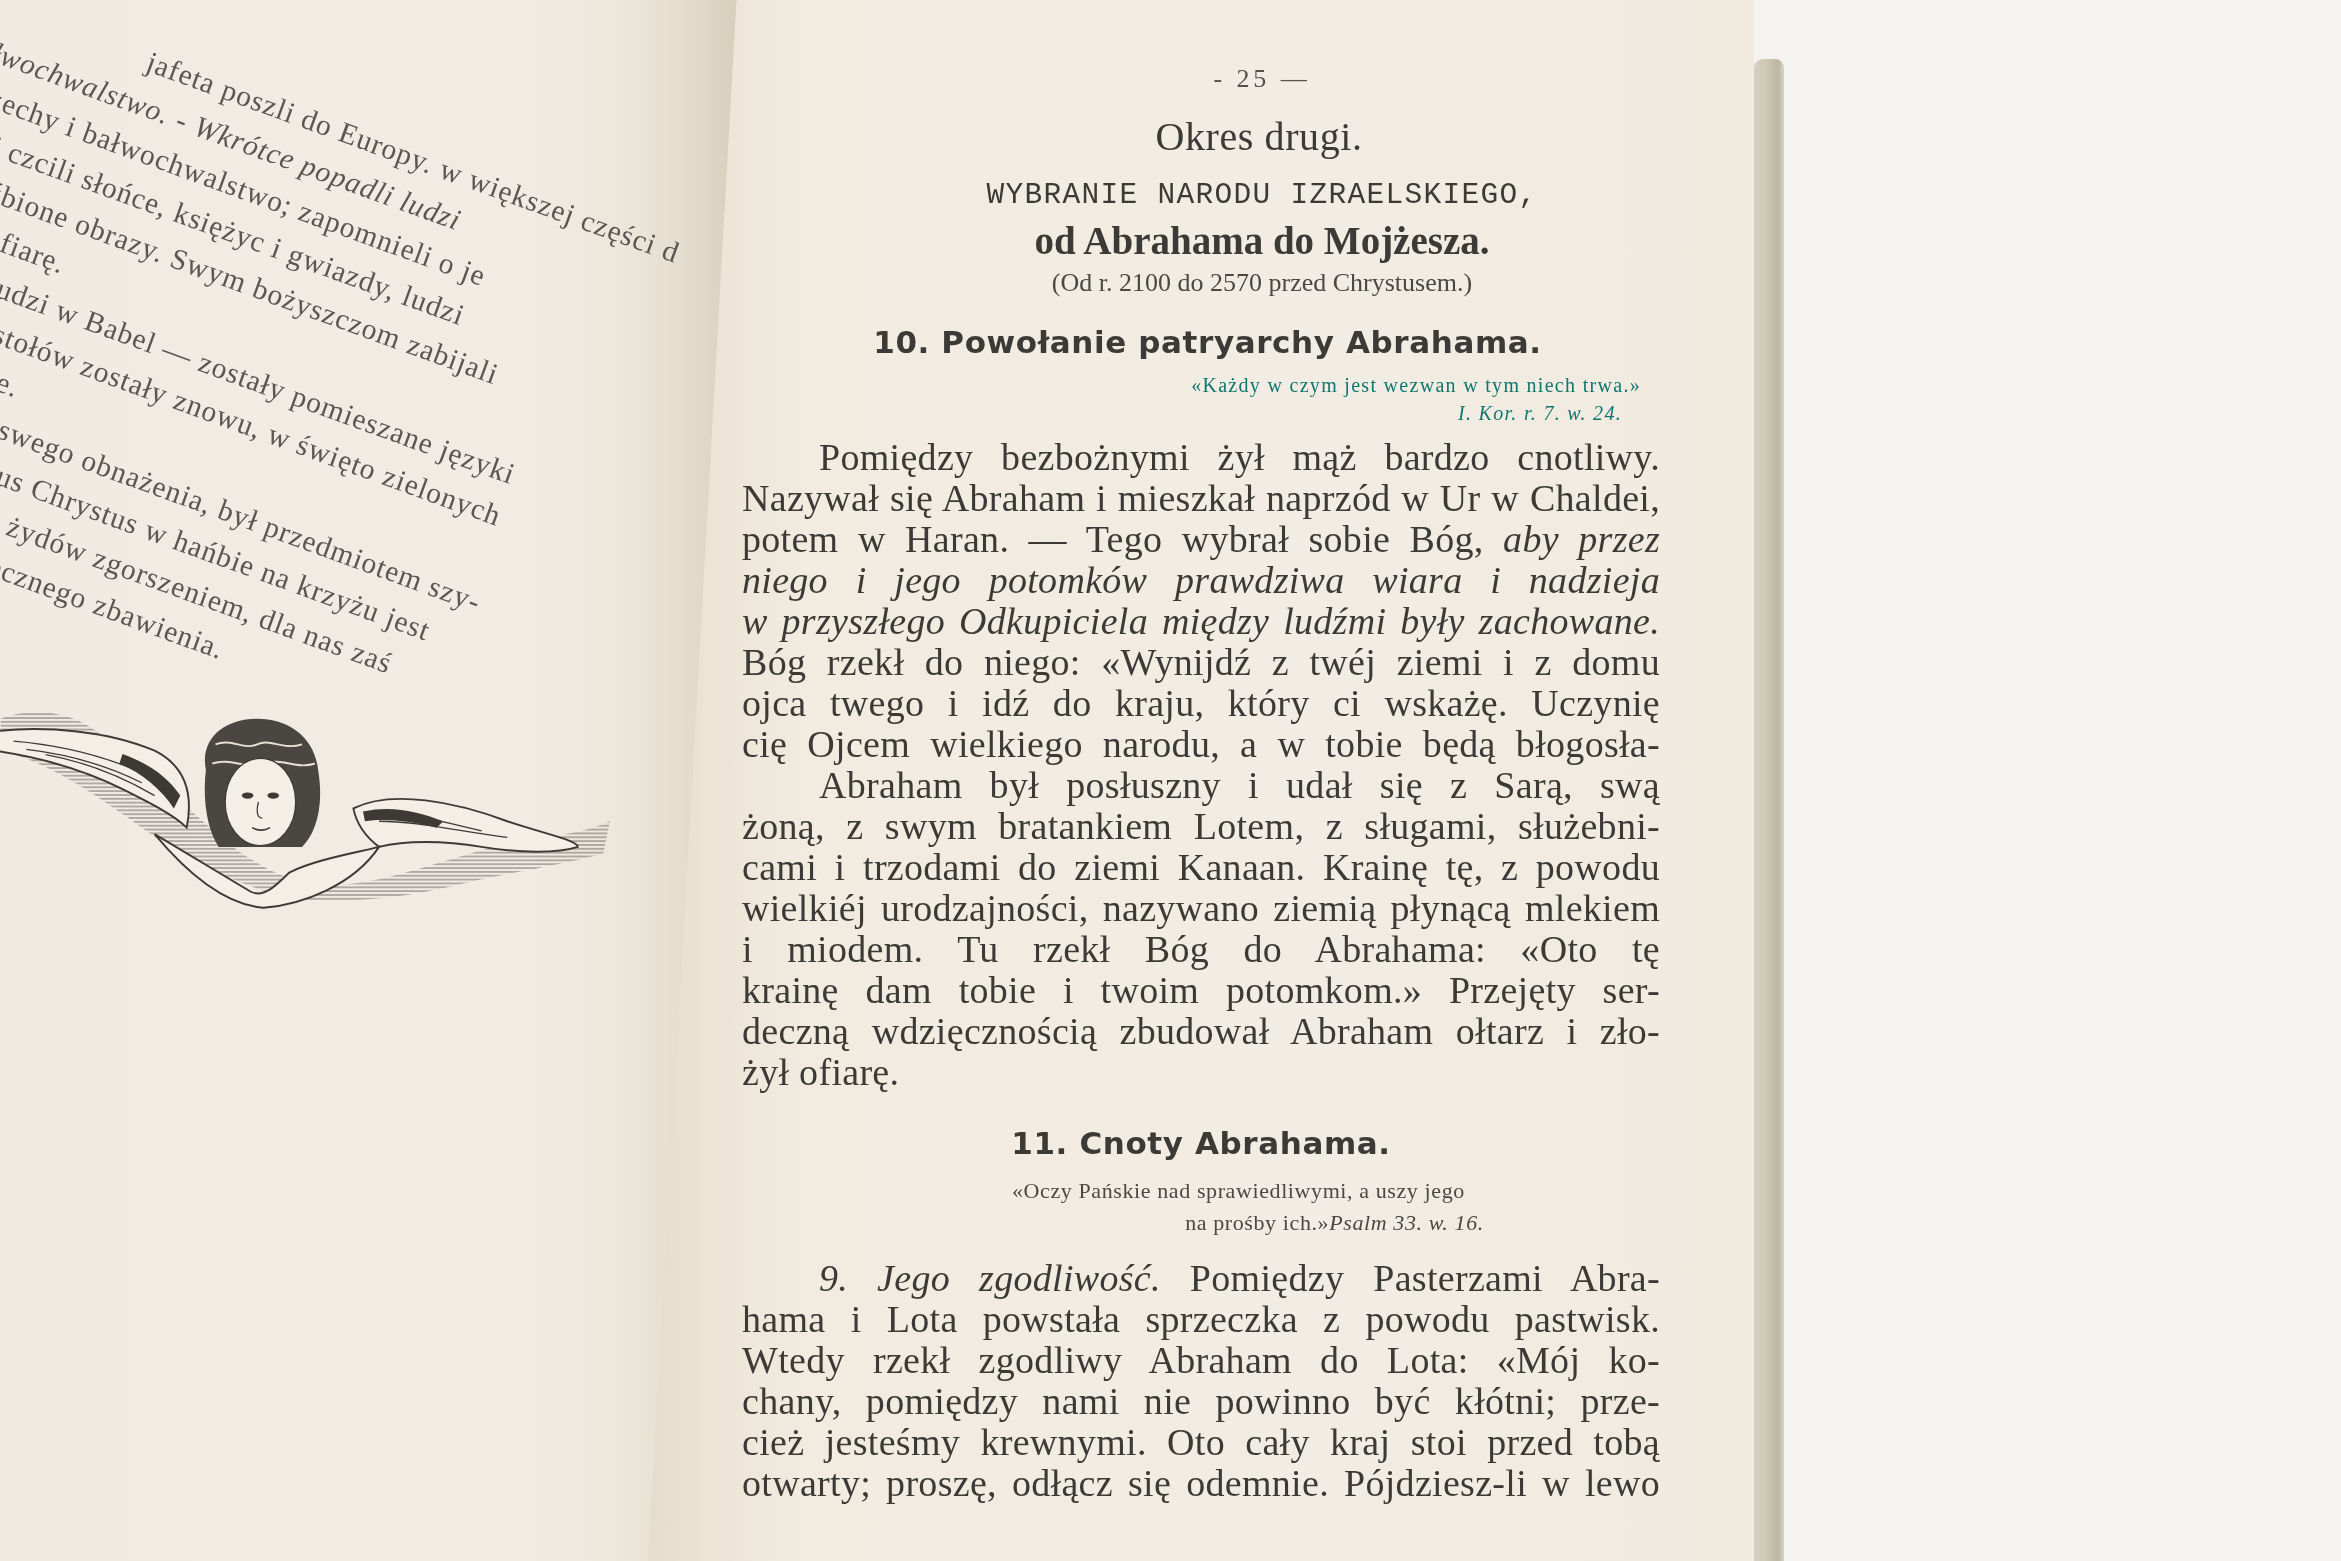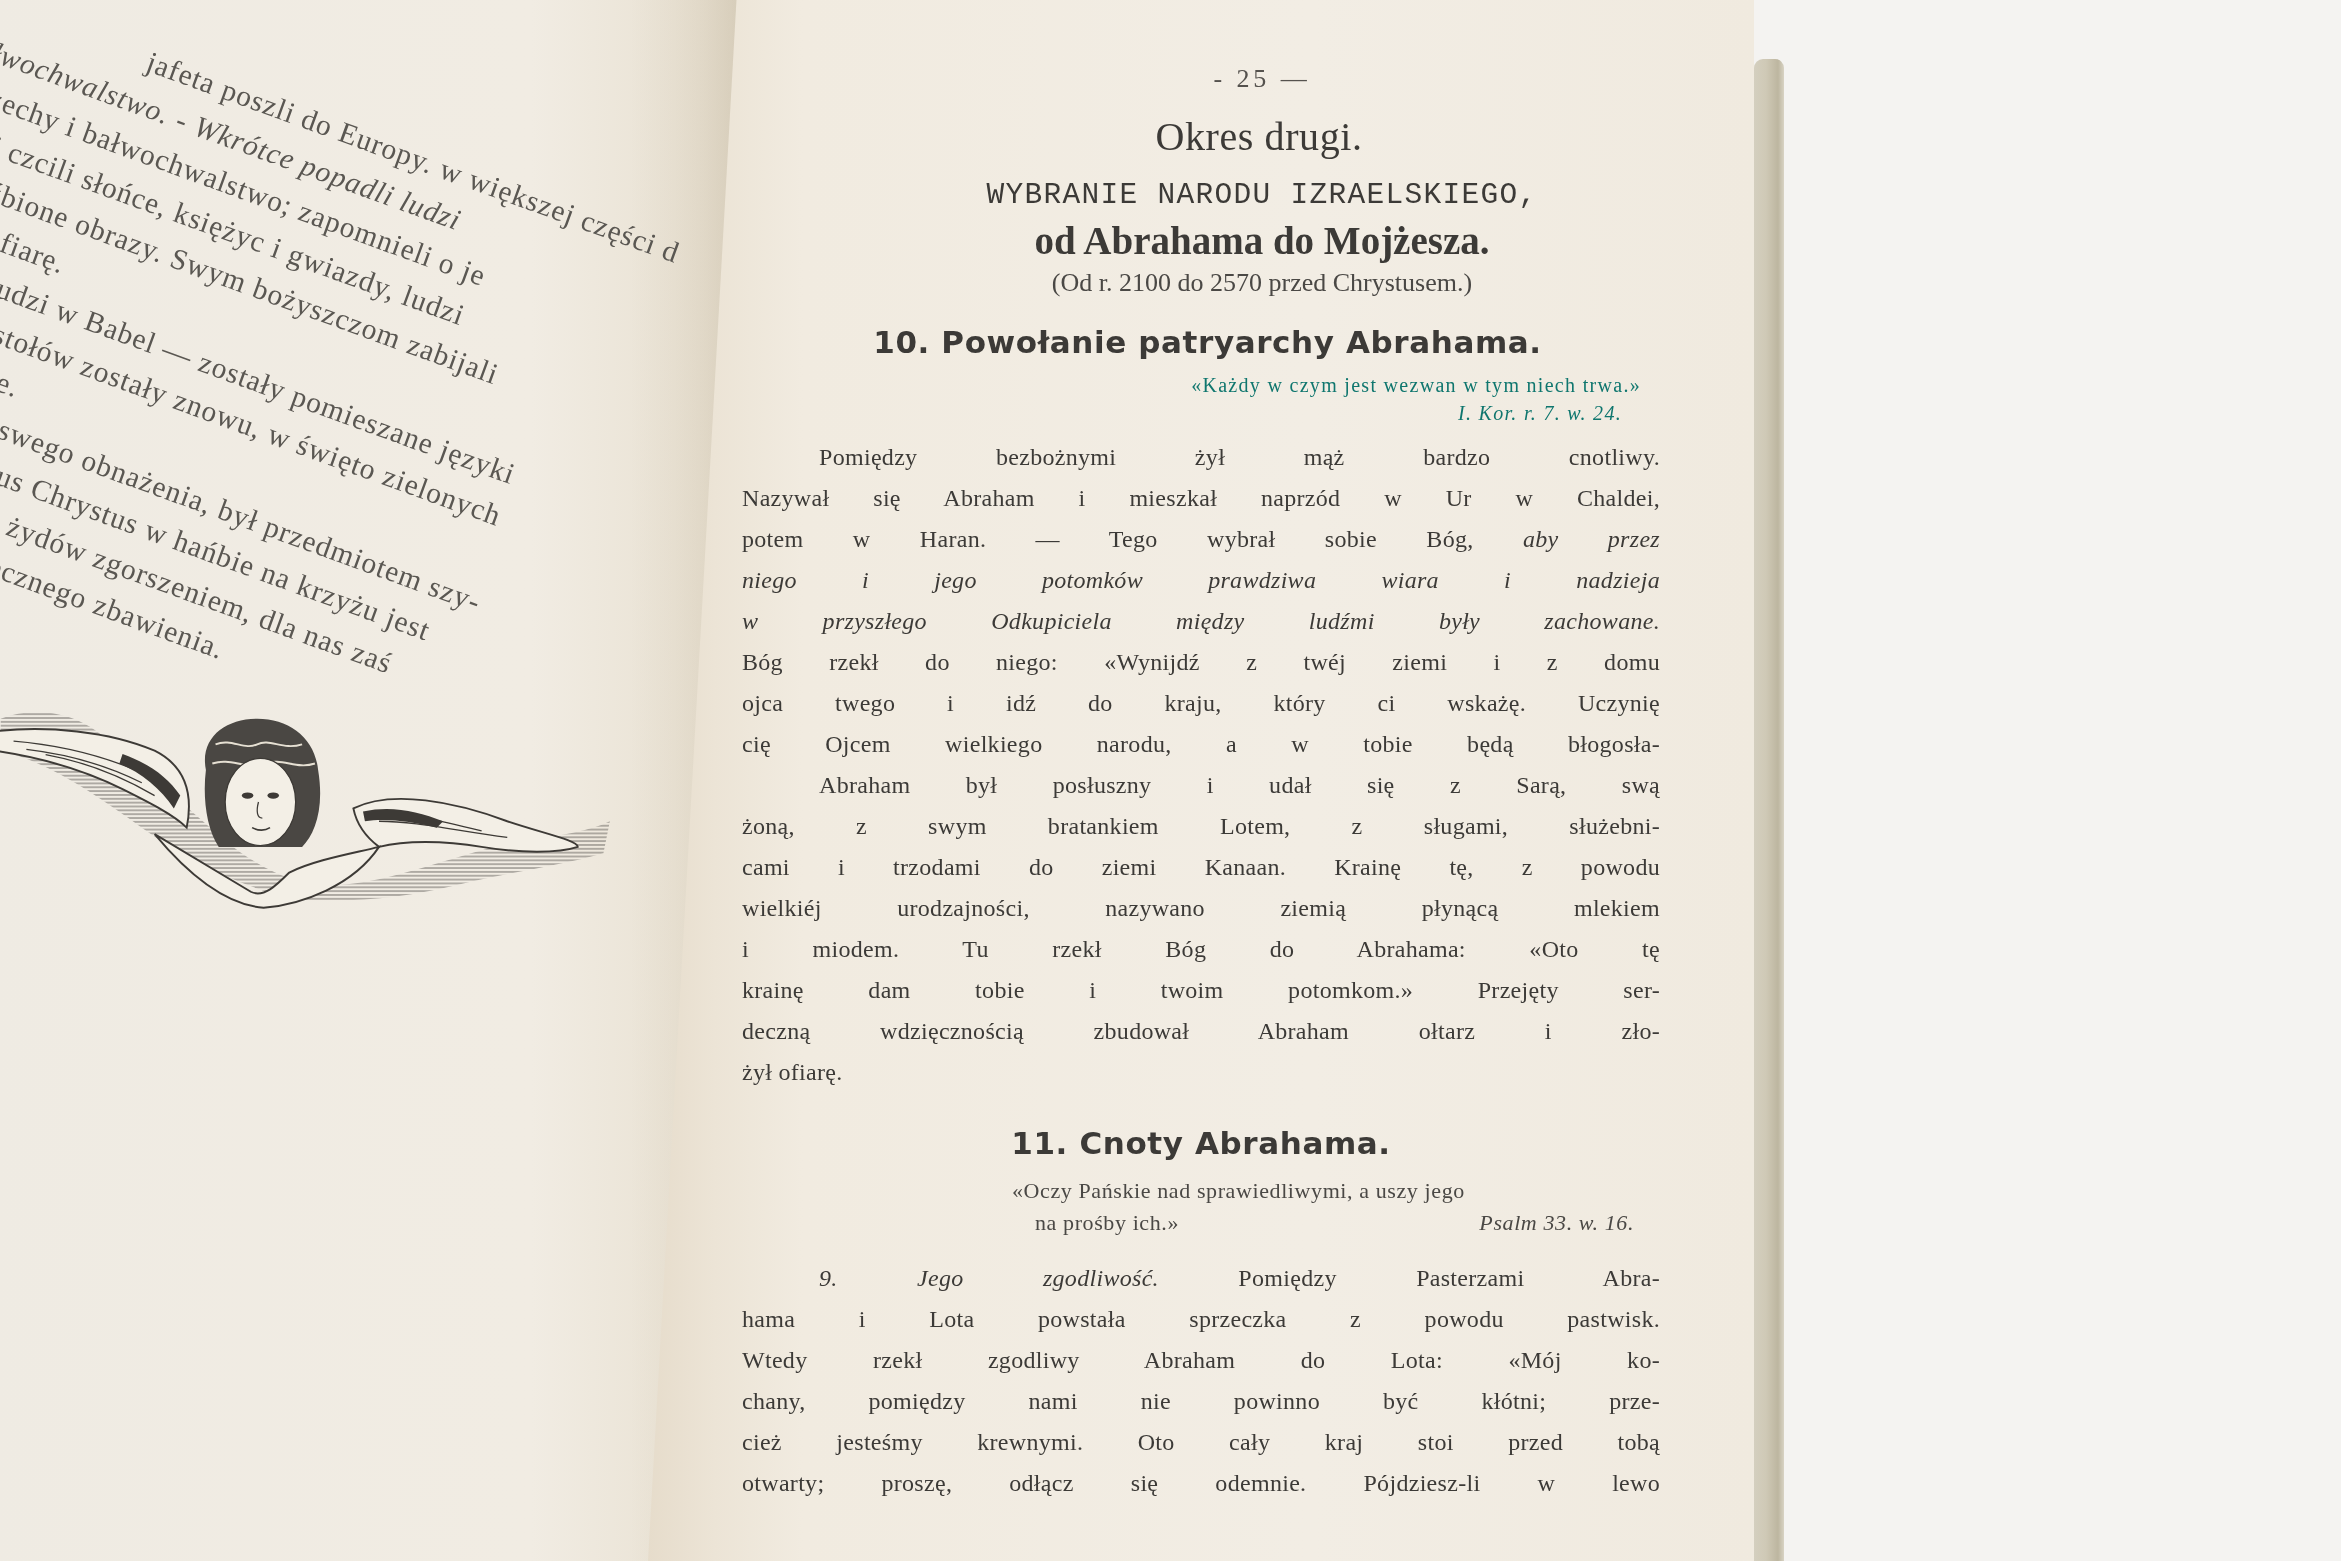--- a/index.html
+++ b/index.html
@@ -52,27 +52,27 @@
   .wybranie { font-size:29.5px; margin-left:122px; letter-spacing:1.3px; margin-top:18px;font-family:Liberation Mono, monospace; }
   .albo { font-size:23px; margin-left:122px; margin-top:6.4px; }
   .abra { font-size:39px; font-weight:bold; margin-left:122px; margin-top:6.4px; }
   .od-r { font-size:26px; margin-left:122px; margin-top:5.1px; color:#4a4845; }
   .sec-title {
     font-family:"DejaVu Sans","Liberation Sans",sans-serif;
     font-weight:bold; font-size:31px; letter-spacing:0.6px; margin-top:26px;
   }
   .quote-r { text-align:right; font-size:20px; letter-spacing:1.3px; margin-right:19px; color:#0f766e; line-height:28px; }
   .quote-r .ref { font-style:italic; display:block; margin-right:19px; }
-  .para { font-size:24px; line-height:41px; text-align:justify; text-align-last:justify; letter-spacing:0.3px; margin-top:10.3px; }
+  .para { font-size:38px; line-height:41px; text-align:justify; text-align-last:justify; letter-spacing:0.3px; margin-top:10.3px; }
   .para .ln { display:block; text-align:justify; text-align-last:justify; }
   .para .ln.last { text-align-last:left; }
   .para .indent { padding-left:77px; }
   .it { font-style:italic; }
   .quote2 { font-size:22px; line-height:32px; letter-spacing:0.6px; margin-left:270px; margin-top:14px; color:#4a4845; }
-  .quote2 .row2 { display:flex; justify-content:space-between; padding-left:23px; padding-right:26px; }
+  .quote2 .row2 { display:flex; justify-content:center; padding-left:23px; padding-right:26px; }
 </style>
 </head>
 <body>
 
 <div class="cover-edge"></div>
 
 <div class="left-page"></div>
 <div class="left-shadow"></div>
 
 <div class="left-text">

